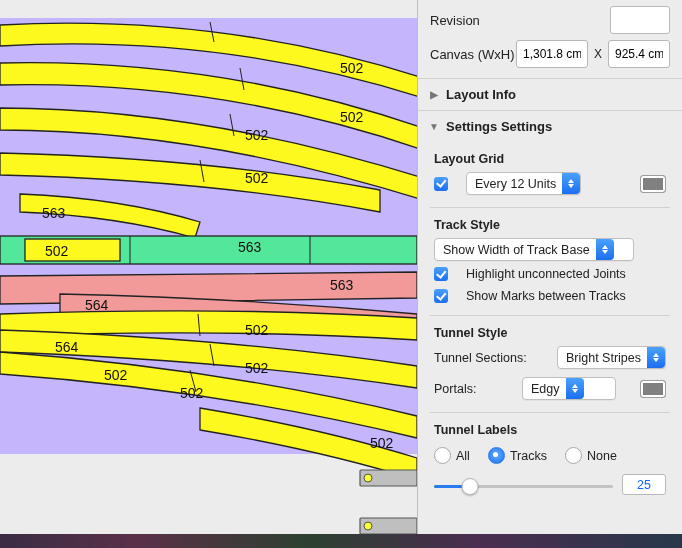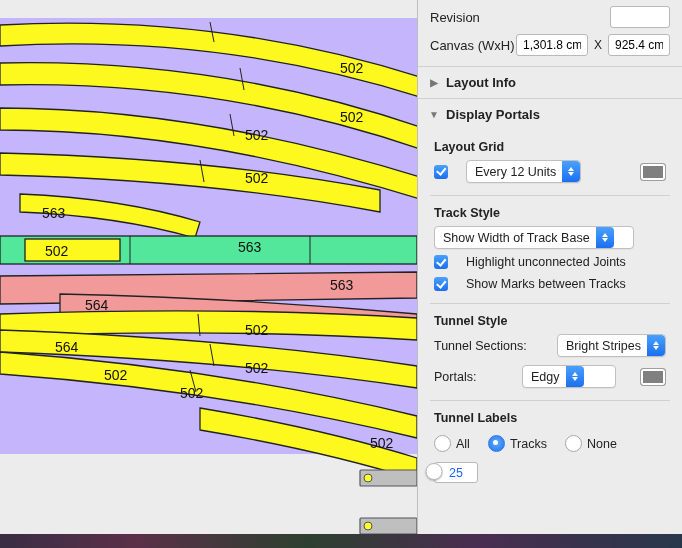--- a/index.html
+++ b/index.html
@@ -23,21 +23,21 @@
     position: absolute;
     left: 417px; top: 0;
     width: 265px; height: 534px;
     background: #ececec;
     border-left: 1px solid #bdbdbd;
     box-sizing: border-box;
   }
   .row { display: flex; align-items: center; padding: 6px 12px 0 12px; }
   .field-label { flex: 1; font-size: 13px; }
   input[type=text] {
-    height: 22px; border: 1px solid #b8b8b8; border-radius: 3px;
+    height: 28px; border: 1px solid #b8b8b8; border-radius: 3px;
     background: #fff; font-size: 12px; padding: 1px 6px;
     box-sizing: border-box; text-align: right;
   }
   .x-sep { margin: 0 6px; font-size: 12px; }
   .section-header {
     display: flex; align-items: center;
     padding: 8px 10px; font-weight: 700; font-size: 13px;
     border-top: 1px solid #d0d0d0;
     cursor: default;
   }
@@ -84,21 +84,21 @@
     width: 15px; height: 15px; border-radius: 50%;
     border: 1px solid #a8a8a8; background:#fff; position:relative; flex-shrink:0;
   }
   .mac-radio.checked { border-color: #2a7bf0; background: radial-gradient(circle at 50% 45%, #62adff, #1e72ef);}
   .mac-radio.checked::after {
     content:""; position:absolute; left:4px; top:4px; width:5px; height:5px;
     border-radius:50%; background:#fff;
   }
   .radio-group { display:flex; gap:18px; padding: 6px 16px 2px 16px; align-items:center; }
   .radio-item { display:flex; align-items:center; gap:5px; font-size:12.5px; }
-  .slider-row { display:flex; align-items:flex-start; padding: 8px 16px 0 16px; gap:0;flex-direction:column; }
+  .slider-row { display:flex; align-items:flex-end; padding: 8px 16px 0 16px; gap:9px; }
   .slider {
     position: relative; flex:1; height: 18px;
   }
   .slider .track {
     position:absolute; left:0; right:0; top:8px; height:3px; border-radius:2px;
     background:#c3c3c3;
   }
   .slider .track-fill {
     position:absolute; left:0; top:8px; height:3px; border-radius:2px;
     background:#2a7bf0;
@@ -198,21 +198,21 @@
     <input type="text" style="width: 62px;" value="925.4 cm">
   </div>
 
   <div class="section-header">
     <span class="tri">▶</span>
     <span>Layout Info</span>
   </div>
 
   <div class="section-header">
     <span class="tri">▼</span>
-    <span>Display Portals</span>
+    <span>Settings Settings</span>
   </div>
 
   <div class="sub-label">Layout Grid</div>
   <div class="ctrl-row">
     <span class="mac-check checked"></span>
     <span class="mac-select">
       <span class="sel-text">Every 12 Units</span>
       <span class="sel-arrows">
           <span class="up"></span>
           <span class="down"></span>

